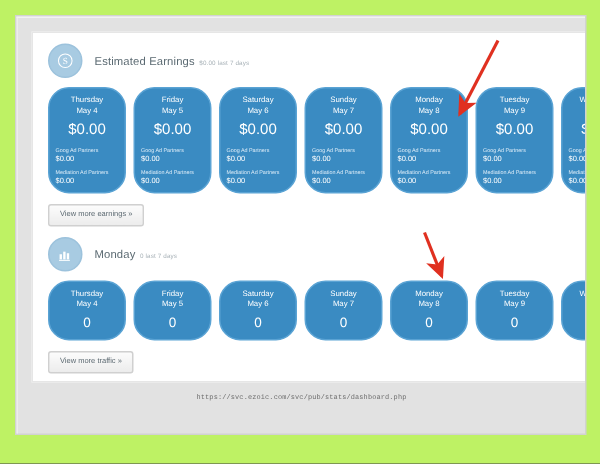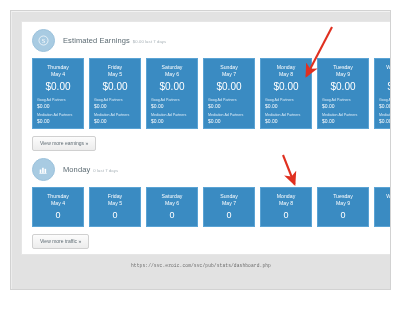--- a/index.html
+++ b/index.html
@@ -13,21 +13,21 @@
     overflow: hidden;
     font-family: "Liberation Sans", sans-serif;
     position: relative;
   }
 
   
   #screen {
     position: absolute;
     left: 0; top: 0;
     width: 400px; height: 309px;
-    background: #ffffff;
+    background: #bef264;
   }
 
   
   #page {
     position: absolute;
     left: 11px;
     top: 11px;
     width: 378px;
     height: 277px;
     background: #e2e2e2;
@@ -92,21 +92,21 @@
   
   .card-row {
     display: flex;
     gap: 5px;
     padding: 0 0 0 10px;
     margin-top: 2px;
   }
   .card {
     background: #3a8bc2;
     border: 1px solid #5aa3d4;
-    border-radius: 0;
+    border-radius: 14px;
     flex: 0 0 auto;
     color: #ffffff;
     box-sizing: border-box;
   }
 
   
   .card.earn {
     width: 52px;
     height: 71px;
     padding: 5px 4px 4px 4px;

